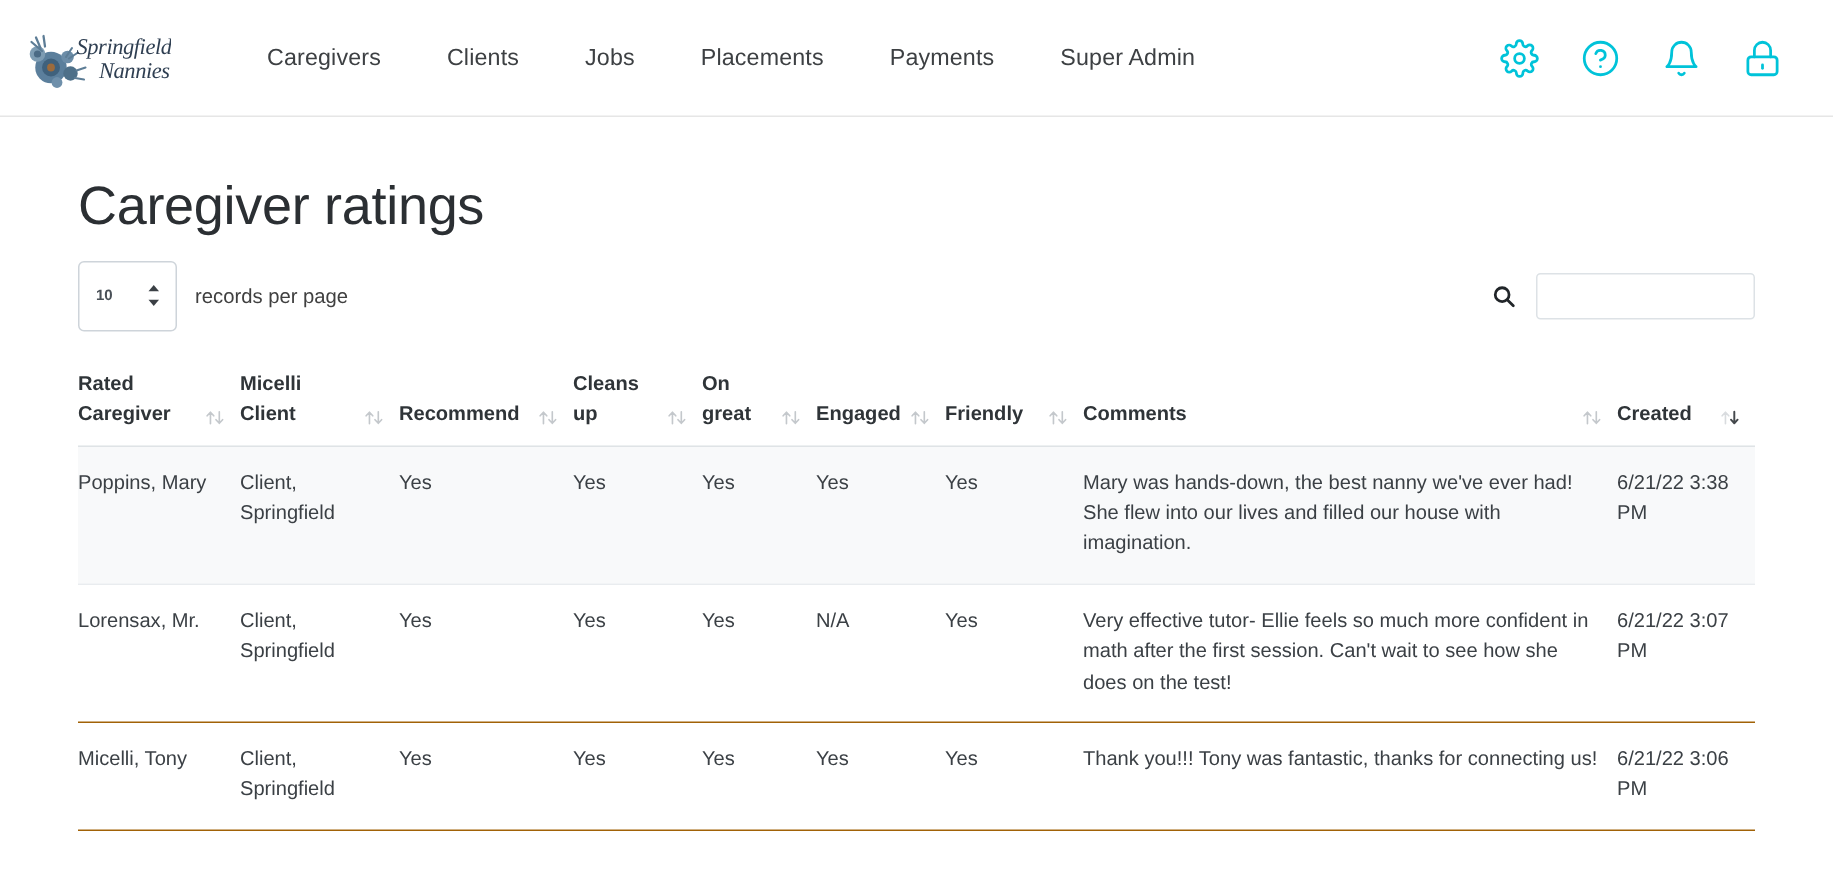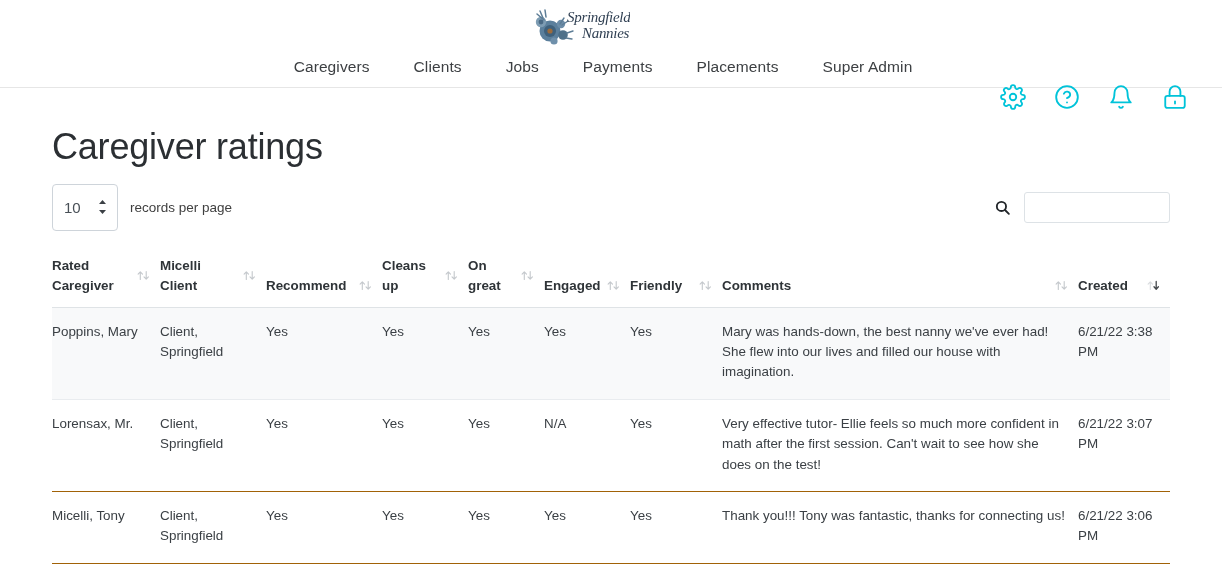--- a/index.html
+++ b/index.html
@@ -13,27 +13,26 @@
   body {
     font-family: "Liberation Sans", sans-serif;
     background: #ffffff;
     color: #343a40;
     -webkit-font-smoothing: antialiased;
   }
 
   
   .navbar {
     position: relative;
-    height: 88px;
+    height: 78px;
     background: #ffffff;
     border-bottom: 1px solid #e6e6e6;
     display: flex;
     align-items: center;
     padding: 0 34px 0 18px;
-    flex-direction: column;
   }
 
   .brand {
     width: 96px;
     height: 50px;
     flex: 0 0 auto;
     position: relative;
     margin-right: 42px;
     display: block;
   }
@@ -99,23 +98,24 @@
   .perpage-select {
     position: relative;
     width: 66px;
     height: 47px;
     border: 1px solid #ced4da;
     border-radius: 4px;
     background: #fff;
     display: flex;
     align-items: center;
     padding-left: 11px;
-    font-size: 15px;
+    font-size: 10px;
     color: #495057;
     cursor: pointer;
+    font-weight: bold;
   }
   .perpage-select .spinner {
     position: absolute;
     right: 10px;
     top: 50%;
     transform: translateY(-50%);
     display: flex;
     flex-direction: column;
     align-items: center;
     line-height: 0;
@@ -165,21 +165,21 @@
     font-weight: 700;
     font-size: 13.4px;
     color: #2f3438;
     padding: 10px 10px 11px 0;
     border-bottom: 1px solid #dfe3e6;
     line-height: 1.48;
     position: relative;
   }
   th .th-inner {
     display: flex;
-    align-items: center;
+    align-items: flex-end;
     justify-content: space-between;
     gap: 6px;
   }
   th .th-label { display: block; }
   .sort-arrows {
     flex: 0 0 auto;
     line-height: 0;
     padding-bottom: 1px;
     cursor: pointer;
   }
@@ -239,24 +239,24 @@
     <li>
         <a class="nav-link" href="#">Caregivers</a>
       </li>
     <li>
         <a class="nav-link" href="#">Clients</a>
       </li>
     <li>
         <a class="nav-link" href="#">Jobs</a>
       </li>
     <li>
+        <a class="nav-link" href="#">Placements</a>
+      </li>
+    <li>
         <a class="nav-link" href="#">Payments</a>
-      </li>
-    <li>
-        <a class="nav-link" href="#">Placements</a>
       </li>
     <li>
         <a class="nav-link" href="#">Super Admin</a>
       </li>
   </ul>
 
   <div class="nav-right">
 
     <span class="nav-icon">
       <svg viewBox="0 0 24 24" fill="none" stroke="currentColor" stroke-width="1.7" stroke-linecap="round" stroke-linejoin="round">

